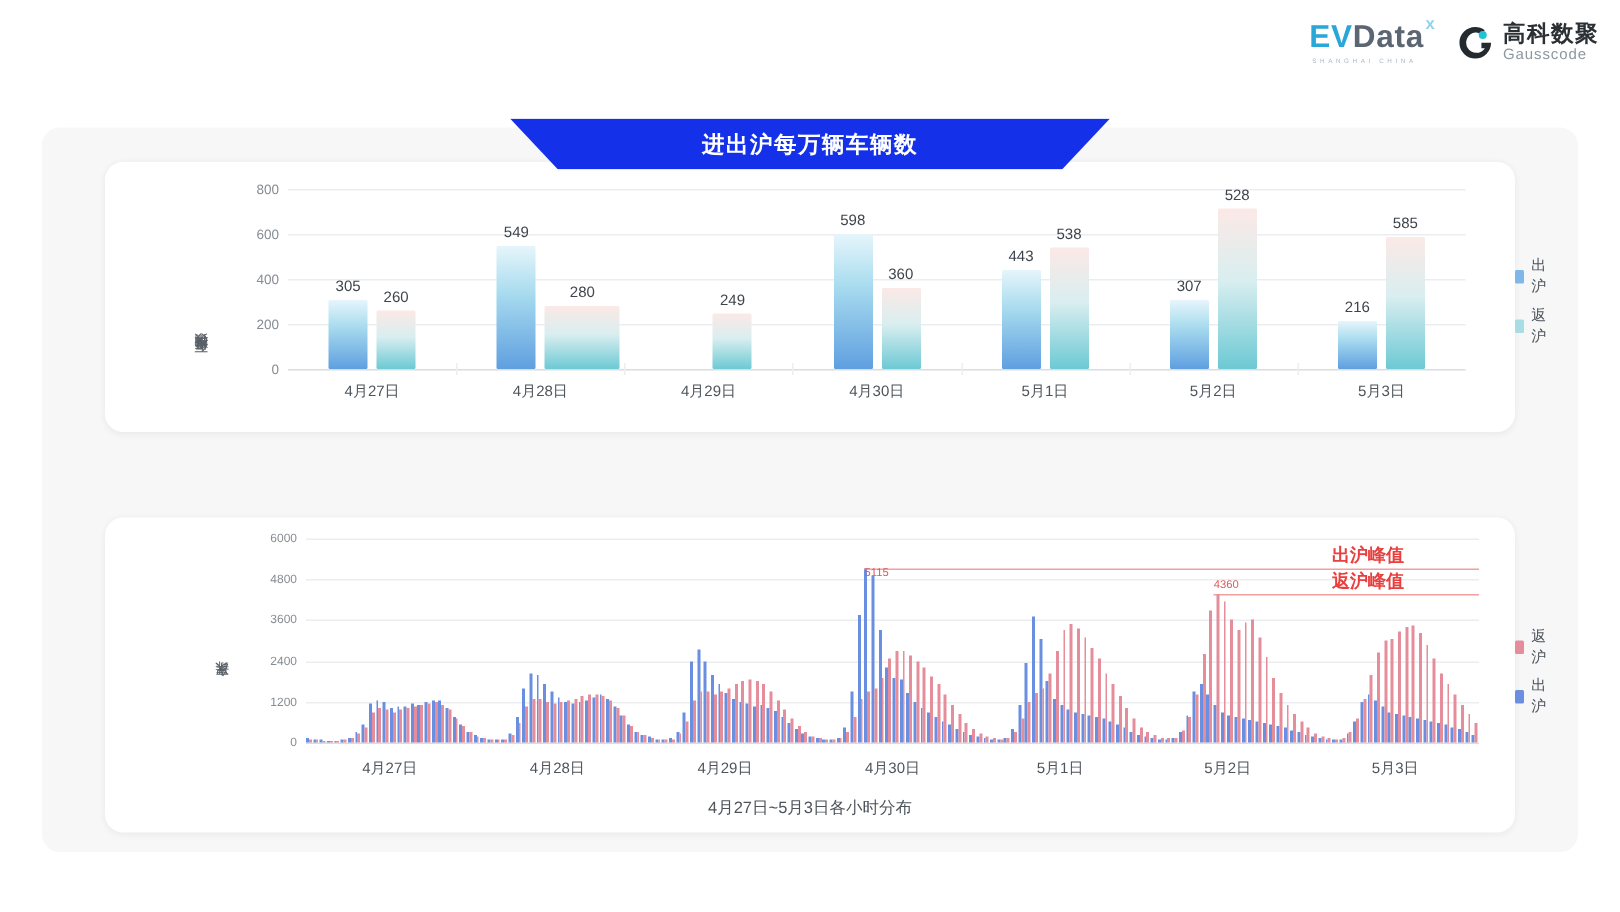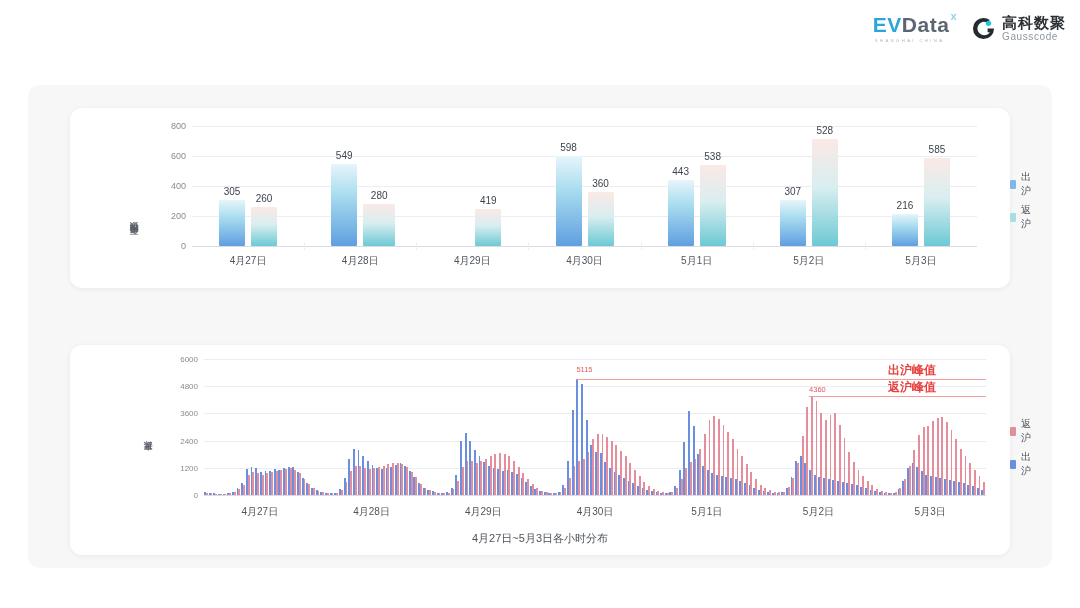--- a/index.html
+++ b/index.html
@@ -161,20 +161,21 @@
       </div>
       <div class="gauss-text">
         <span class="gauss-cn">高科数聚</span>
         <span class="gauss-en">Gausscode</span>
       </div>
     </div>
   </div>
 
   <div class="shell"></div>
 
+  <div class="ribbon" id="ribbon-bar">进出沪每万辆车辆数</div>
 
   <div class="panel" id="panel-bar">
     <div class="chart" id="chart-bar">
       <div class="y-axis-title" id="bar-ytitle" style="left: 58px; top: 24px; height: 110px;">每万辆出行车辆数</div>
       <div id="bar-yticks">
           <div class="ytick" style="left: 82px; top: 138px;">0</div>
           <div class="ytick" style="left: 82px; top: 108px;">200</div>
           <div class="ytick" style="left: 82px; top: 78px;">400</div>
           <div class="ytick" style="left: 82px; top: 48px;">600</div>
           <div class="ytick" style="left: 82px; top: 18px;">800</div>
@@ -189,25 +190,25 @@
       <div id="plot-bar">
           <div class="bar out" style="left: 27.0714px; height: 45.75px; width: 26px;">
             <div class="barlabel">305</div>
           </div>
           <div class="bar back" style="left: 59.0714px; height: 39px; width: 26px;">
             <div class="barlabel">260</div>
           </div>
           <div class="bar out" style="left: 139.214px; height: 82.35px; width: 26px;">
             <div class="barlabel">549</div>
           </div>
-          <div class="bar back" style="left: 171.214px; height: 42px; width: 32px;">
+          <div class="bar back" style="left: 171.214px; height: 42px; width: 50px;">
             <div class="barlabel">280</div>
           </div>
           <div class="bar back" style="left: 283.357px; height: 37.35px; width: 26px;">
-            <div class="barlabel">419</div>
+            <div class="barlabel">249</div>
           </div>
           <div class="bar out" style="left: 363.5px; height: 89.7px; width: 26px;">
             <div class="barlabel">598</div>
           </div>
           <div class="bar back" style="left: 395.5px; height: 54px; width: 26px;">
             <div class="barlabel">360</div>
           </div>
           <div class="bar out" style="left: 475.643px; height: 66.45px; width: 26px;">
             <div class="barlabel">443</div>
           </div>
@@ -617,21 +618,21 @@
           <div class="xtick" style="left: 189.857px; top: 160px;">4月27日</div>
           <div class="xtick" style="left: 301.571px; top: 160px;">4月28日</div>
           <div class="xtick" style="left: 413.286px; top: 160px;">4月29日</div>
           <div class="xtick" style="left: 525px; top: 160px;">4月30日</div>
           <div class="xtick" style="left: 636.714px; top: 160px;">5月1日</div>
           <div class="xtick" style="left: 748.429px; top: 160px;">5月2日</div>
           <div class="xtick" style="left: 860.143px; top: 160px;">5月3日</div>
         </div>
       <div id="line-annotations">
           <div class="peakline" style="left: 506.381px; width: 409.619px; top: 34.06px;"></div>
-          <div class="peakval" style="left: 508.381px; top: 20px;">5115</div>
+          <div class="peakval" style="left: 508.381px; top: 32px;">5115</div>
           <div class="peaktag" style="left: 818px; top: 17.06px;">出沪峰值</div>
           <div class="peakline" style="left: 739.119px; width: 176.881px; top: 51.1733px;"></div>
           <div class="peakval" style="left: 741.119px; top: 40.1733px;">4360</div>
           <div class="peaktag" style="left: 818px; top: 34.1733px;">返沪峰值</div>
         </div>
       <div class="caption" id="line-caption" style="top:186px">4月27日~5月3日各小时分布</div>
       <div class="legend" id="line-legend" style="left:940px;top:72px">
           <div class="legend-row">
             <span class="legend-swatch" style="background:#e68d9c"></span>
             <span class="legend-label">返沪</span>

